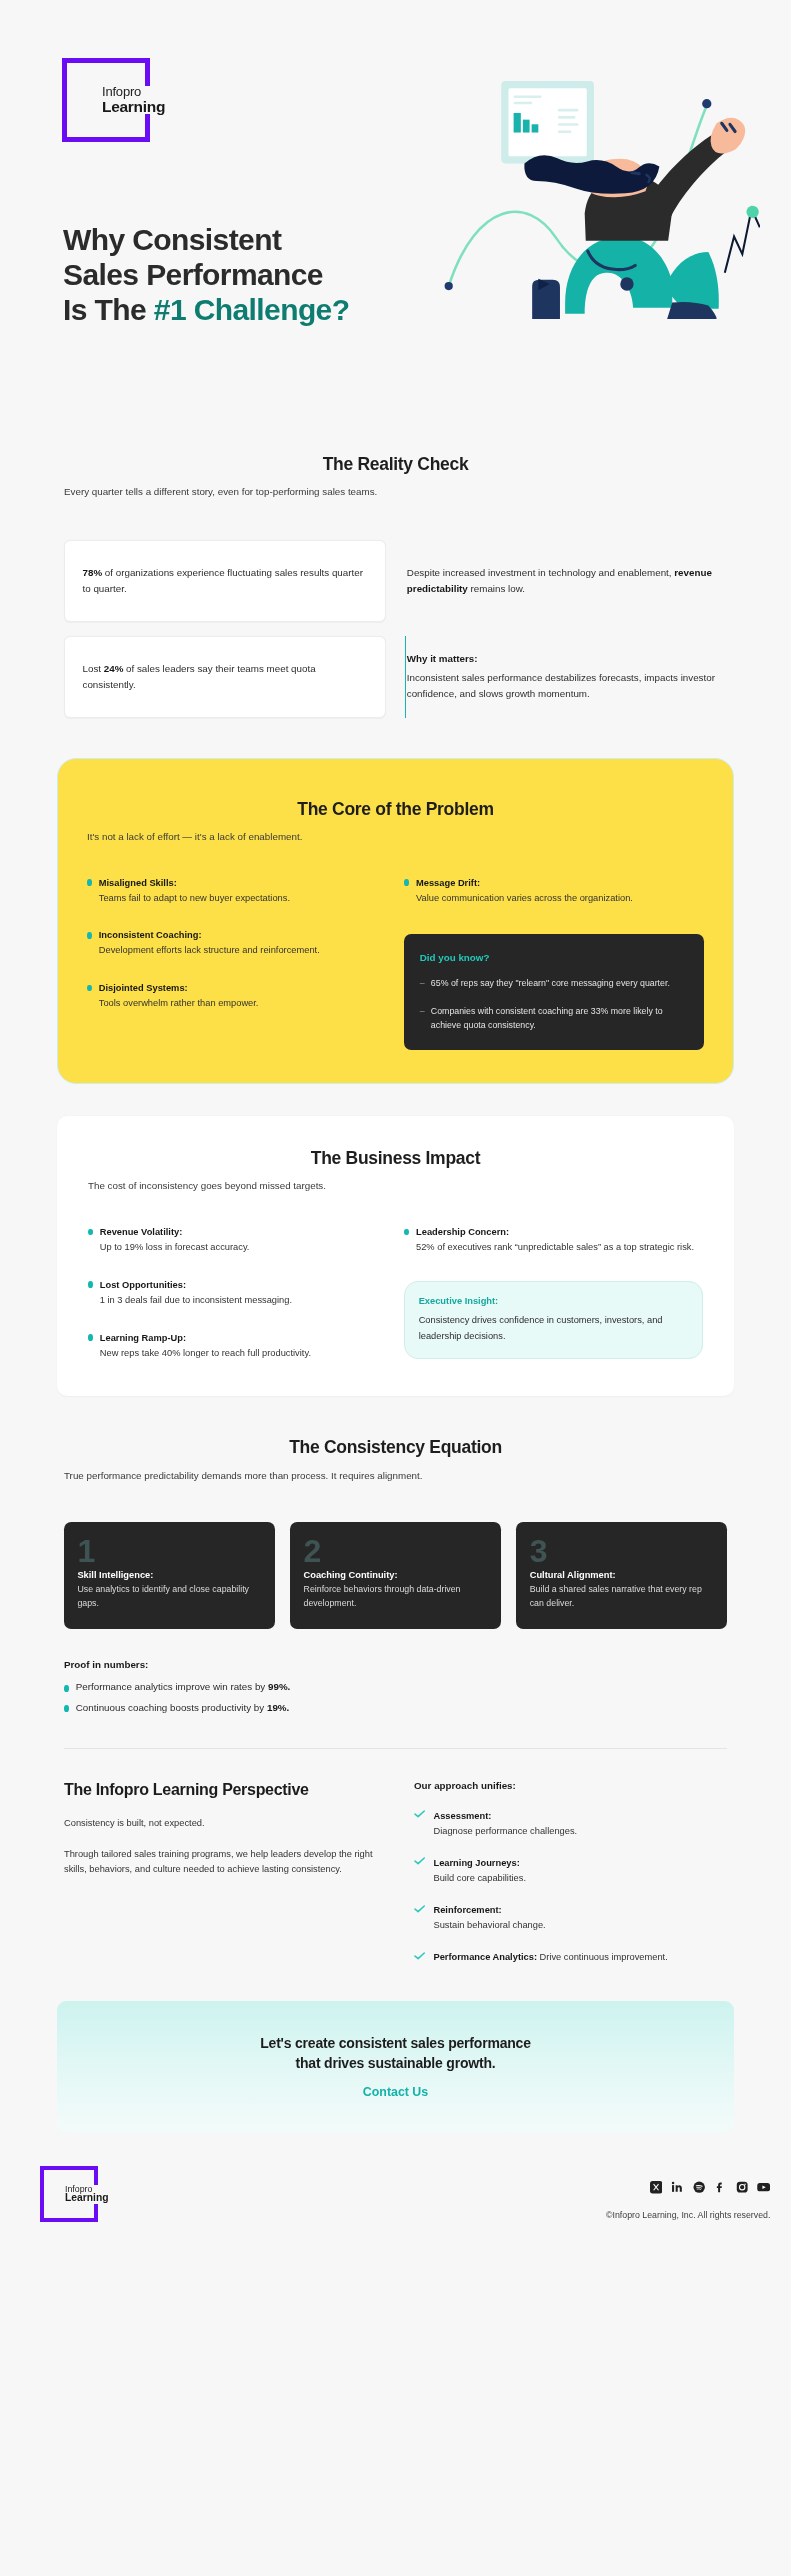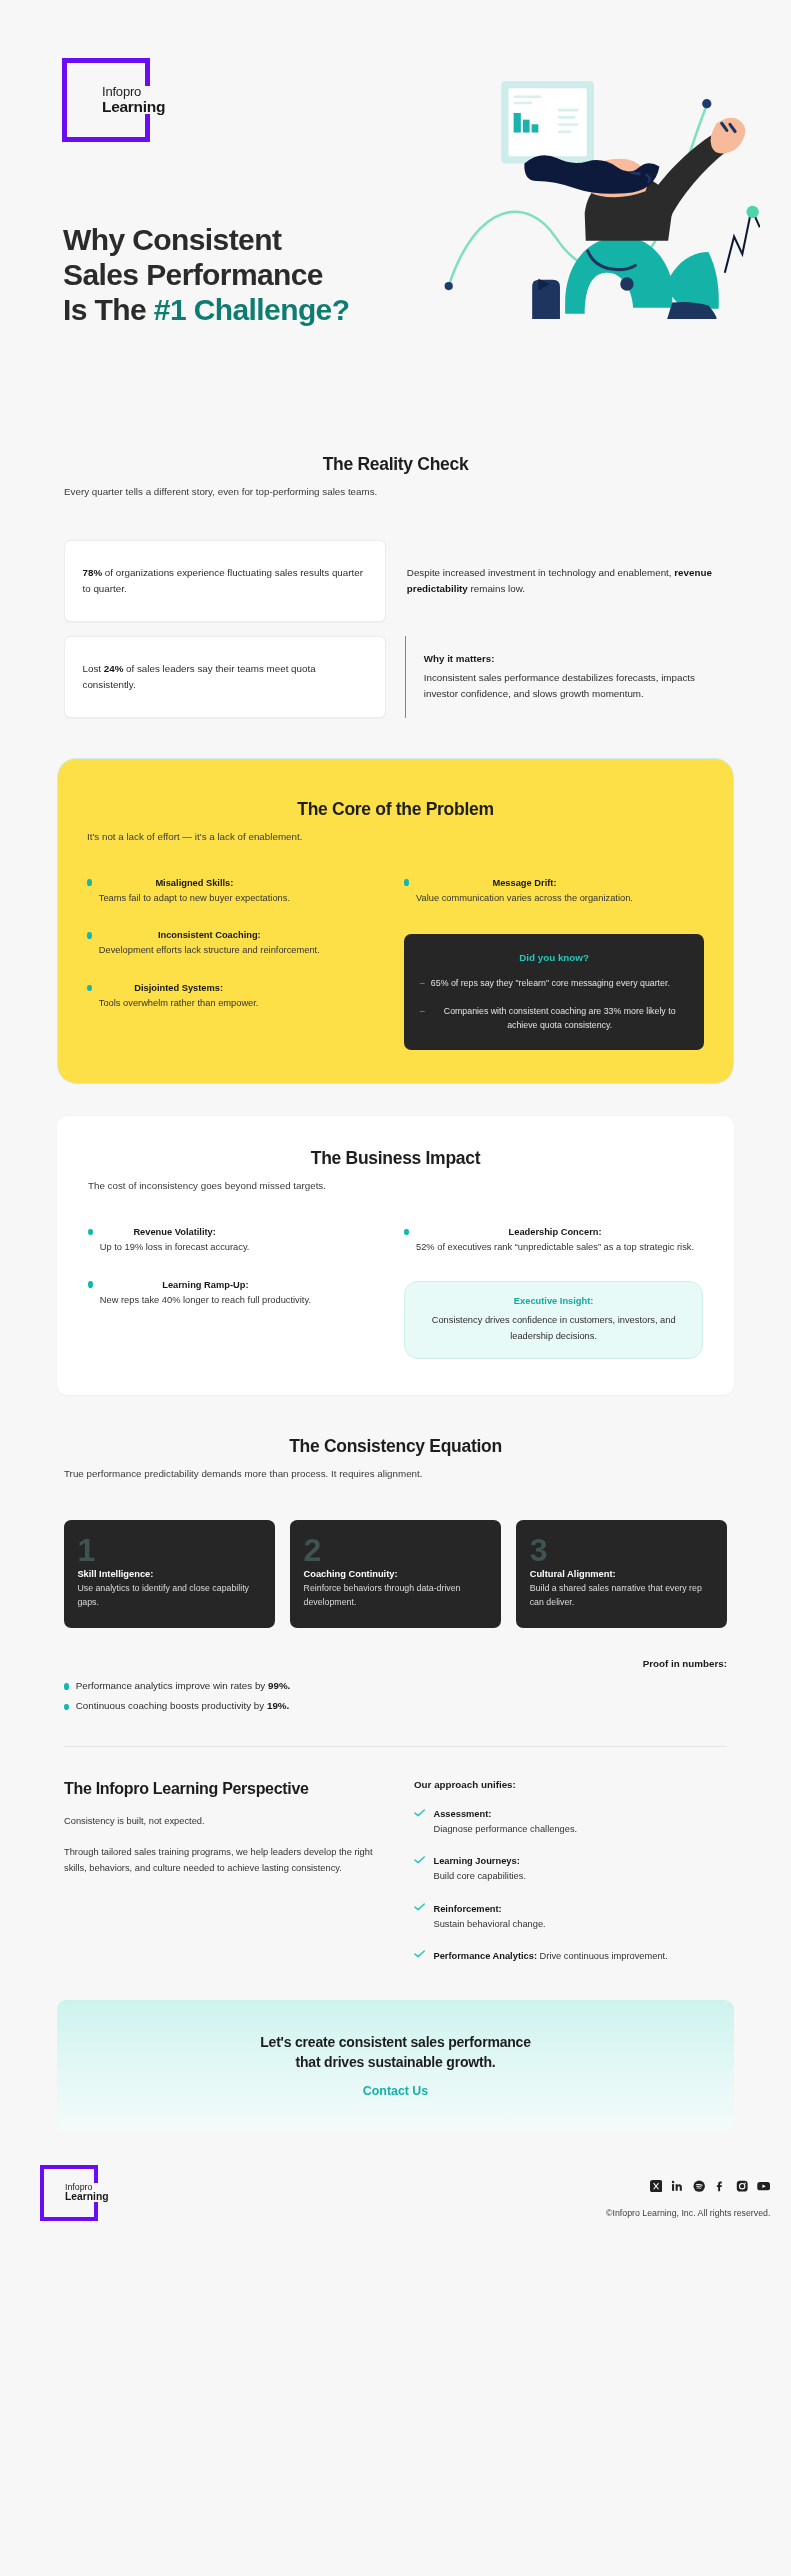--- a/index.html
+++ b/index.html
@@ -66,34 +66,34 @@
     background: #fff; border: 0.5px solid #ececec; border-radius: 6.2px;
     padding: 18.5px 17.5px; font-size: 9.8px; line-height: 1.62; color: #2e2e2e;
     box-shadow: 0 0.5px 1.5px rgba(0,0,0,.04);
     display: flex; align-items: center; min-height: 82px;
   }
   .plaincard {
     padding: 14.4px 2.1px; font-size: 9.8px; line-height: 1.62; color: #2e2e2e;
     display: flex; align-items: center; min-height: 82px;
   }
   .bar-left {
-    border-left: 1.5px solid #16b5b0; padding-left: 18px;
+    border-left: 1.5px solid #16b5b0; padding-left: 1px;
     font-size: 9.8px; line-height: 1.62; color: #2e2e2e;
     display: flex; flex-direction: column; justify-content: center; min-height: 82px;
   }
   .bar-left .lbl { font-weight: 700; color: #1a1a1a; margin-bottom: 3.1px; }
   b { font-weight: 700; color: #161616; }
 
   
   .core-wrap { padding: 40px 57px 0 57px; }
   .core {
     background: #fde047; border: 0.5px solid #cdeeea; border-radius: 19px;
     padding: 40px 29px 33px 29px;
   }
-  .two-col { display: grid; grid-template-columns: 1fr 1fr; gap: 17.5px; margin-top: 31px; text-align: center; }
+  .two-col { display: grid; grid-template-columns: 1fr 1fr; gap: 17.5px; margin-top: 31px; }
   .bullets { display: flex; flex-direction: column; gap: 23px; }
   .bullet { display: flex; gap: 7.2px; font-size: 9.3px; line-height: 1.6; }
   .dot {
     width: 4.6px; height: 6.7px; border-radius: 50%;
     background: #14b8b0; flex: 0 0 auto; margin-top: 3.6px;
   }
   .bullet .btxt .bt { font-weight: 700; color: #171717; display: block; }
   .bullet .btxt .bd { color: #333; }
 
   .dark-box {
@@ -125,21 +125,21 @@
     background: #262626; border-radius: 7.2px; padding: 15.5px 13.4px 18.5px 13.4px;
     position: relative; min-height: 103px; color: #ececec;
   }
   .ncard .num {
     font-size: 32px; font-weight: 800; line-height: .9;
     color: rgba(125,200,196,.28); margin-bottom: 4.1px;
   }
   .ncard .nt { font-weight: 700; font-size: 9.3px; color: #fff; }
   .ncard .nd { font-size: 8.8px; line-height: 1.62; color: #dcdcdc; margin-top: 2.1px; }
 
-  .proof-title { font-weight: 700; font-size: 9.8px; color: #1b1b1b; margin-top: 30px; text-align: right; }
+  .proof-title { font-weight: 700; font-size: 9.8px; color: #1b1b1b; margin-top: 30px; }
   .proof-list { margin-top: 11.3px; display: flex; flex-direction: column; gap: 9.3px; }
   .proof-item { display: flex; gap: 7.2px; font-size: 9.8px; color: #2c2c2c; }
 
   .divider { height: 0.5px; background: #e4e4e4; margin: 35px 64px 0 64px; }
 
   
   .perspective { padding: 32px 64px 0 64px; display: grid; grid-template-columns: 1fr 1fr; gap: 37px; }
   .persp-h { font-size: 16px; font-weight: 800; line-height: 1.25; letter-spacing: -0.3px; color: #1c1c1c; }
   .persp-p { font-size: 9.3px; line-height: 1.68; color: #333; margin-top: 15.5px; }
   .approach-h { font-size: 9.8px; font-weight: 700; color: #1b1b1b; }
@@ -318,20 +318,27 @@
       <div class="sec-title">The Business Impact</div>
       <div class="sec-sub">The cost of inconsistency goes beyond missed targets.</div>
 
       <div class="two-col">
         <div class="bullets">
           <div class="bullet">
             <span class="dot"></span>
             <span class="btxt">
               <span class="bt">Revenue Volatility:</span>
               <span class="bd">Up to 19% loss in forecast accuracy.</span>
+            </span>
+          </div>
+          <div class="bullet">
+            <span class="dot"></span>
+            <span class="btxt">
+              <span class="bt">Lost Opportunities:</span>
+              <span class="bd">1 in 3 deals fail due to inconsistent messaging.</span>
             </span>
           </div>
           <div class="bullet">
             <span class="dot"></span>
             <span class="btxt">
               <span class="bt">Learning Ramp-Up:</span>
               <span class="bd">New reps take 40% longer to reach full productivity.</span>
             </span>
           </div>
         </div>

